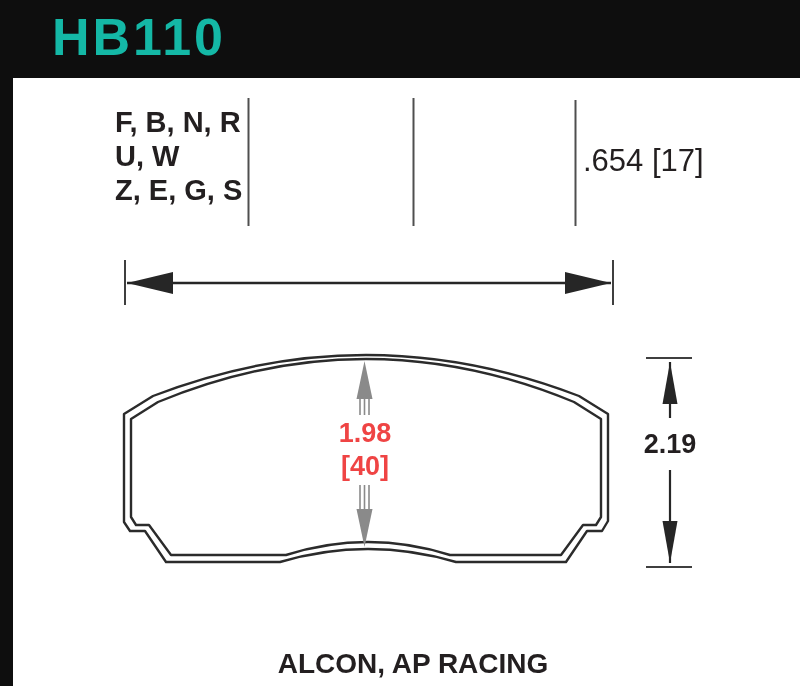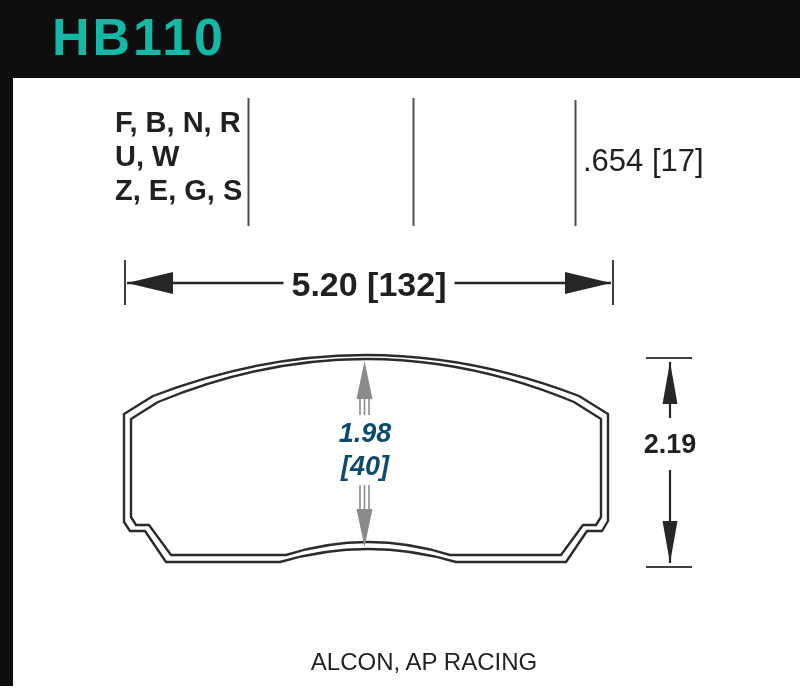--- a/index.html
+++ b/index.html
@@ -55,35 +55,34 @@
   .width-label{
     left:369px;top:284px;
     transform:translate(-50%,-50%);
     font-size:34px;
     padding:0 8px;
   }
   .depth-label{
     left:365px;top:415px;
     transform:translateX(-50%);
     font-size:27px;line-height:33px;
-    color:#0c4a6e;
+    color:#ef4444;
     padding:2px 6px;
-    font-style:italic;
   }
   .height-label{
     left:670px;top:418px;
     transform:translateX(-50%);
     font-size:27px;line-height:44px;
     padding:4px 2px;
   }
   
   .footer-label{
-    position:absolute;left:424px;top:648px;
+    position:absolute;left:413px;top:648px;
     transform:translateX(-50%);
-    font-size:24px;font-weight:normal;
+    font-size:28px;font-weight:bold;
     white-space:nowrap;
   }
 </style>
 </head>
 <body>
 
 <div class="page">
 
   <div class="banner">
     <div class="part-number">HB110</div>
@@ -139,21 +138,20 @@
 
     <g>
       <line x1="646" y1="358" x2="692" y2="358" stroke="#3f3f3f" stroke-width="2"></line>
       <line x1="646" y1="567" x2="692" y2="567" stroke="#3f3f3f" stroke-width="2"></line>
       <line x1="670" y1="362" x2="670" y2="563" stroke="#262626" stroke-width="2.2"></line>
       <polygon points="670,362 677.5,404 662.5,404" fill="#262626"></polygon>
       <polygon points="670,563 677.5,521 662.5,521" fill="#262626"></polygon>
     </g>
   </svg>
 
-  <div class="dim-label width-label">5.20 [132]</div>
 
   <div class="dim-label depth-label">
     <div>1.98</div>
     <div>[40]</div>
   </div>
 
   <div class="dim-label height-label">
     <div>2.19</div>
   </div>
 

